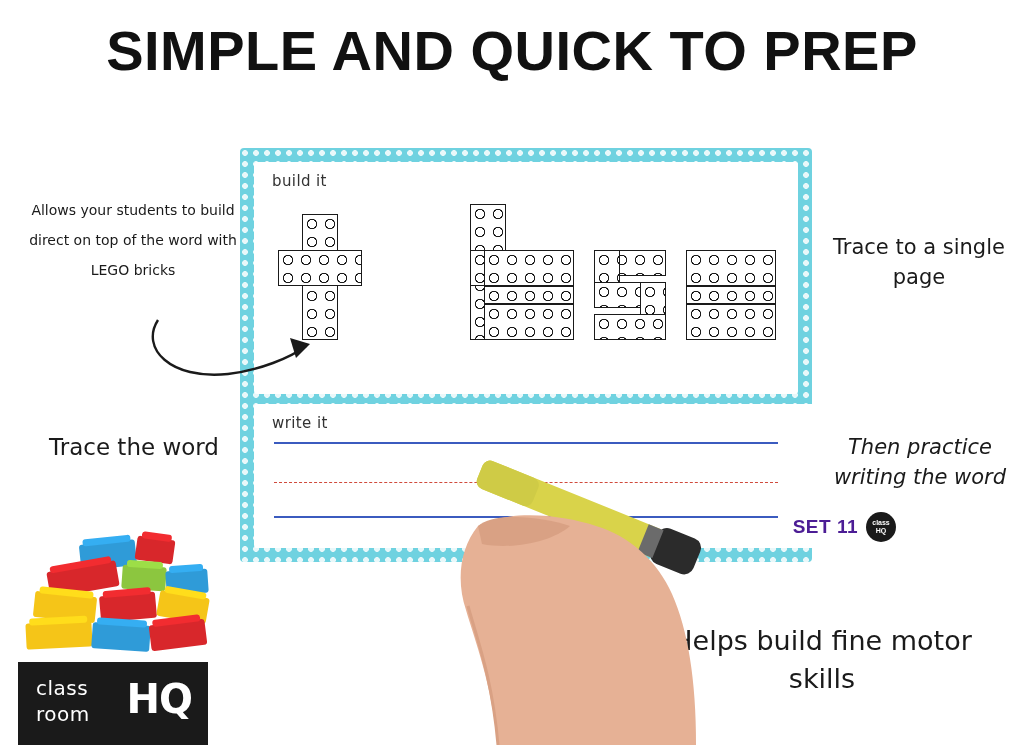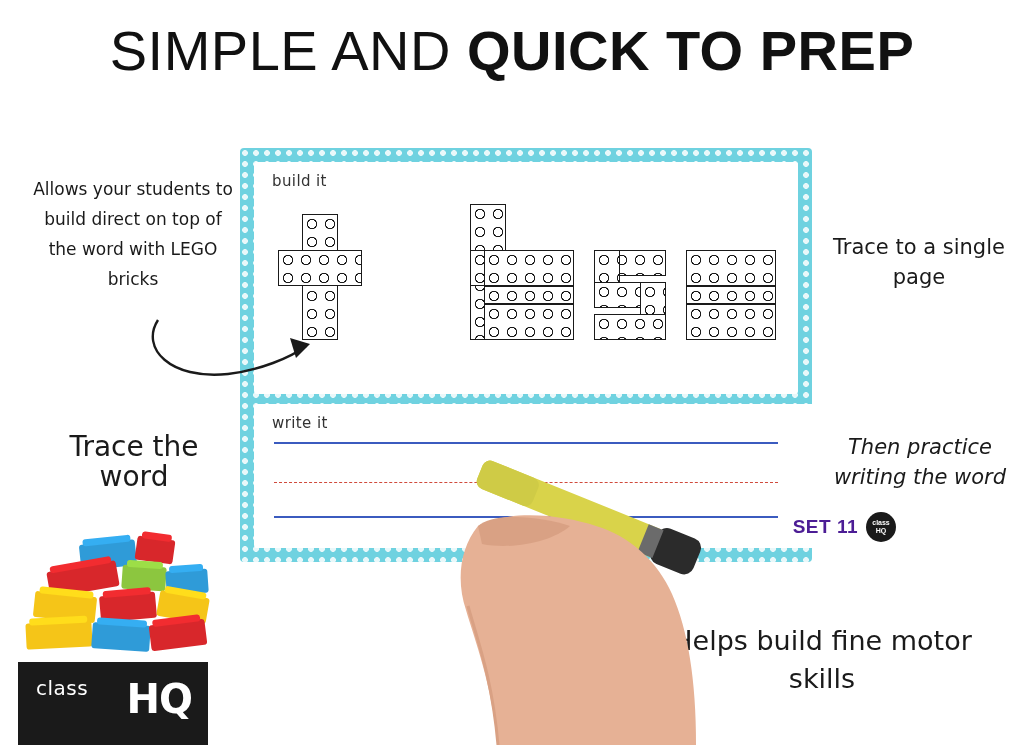--- a/index.html
+++ b/index.html
@@ -21,21 +21,21 @@
     position: absolute;
     top: 22px;
     left: 0;
     width: 1024px;
     text-align: center;
     font-size: 56px;
     letter-spacing: 0.5px;
     line-height: 1.05;
     white-space: nowrap;
   }
-  .headline .light { font-weight: 400; }
+  .headline .light { font-weight: 700; }
   .headline .bold  { font-weight: 700; text-align: right; }
 
   
   .worksheet {
     position: absolute;
     left: 240px;
     top: 148px;
     width: 572px;
     height: 414px;
     background: #6fd2e0;
@@ -155,37 +155,37 @@
 
   
   .note {
     position: absolute;
     text-align: center;
     font-family: "DejaVu Sans", sans-serif;
     color: #1a1a1a;
   }
   .note-build {
     left: 28px;
-    top: 174px;
+    top: 195px;
     width: 210px;
-    font-size: 17px;
+    font-size: 14px;
     line-height: 30px;
   }
   .note-prints {
     left: 826px;
     top: 232px;
     width: 186px;
     font-size: 21px;
     line-height: 30px;
   }
   .note-trace {
     left: 38px;
     top: 432px;
     width: 192px;
-    font-size: 28px;
+    font-size: 23px;
     line-height: 30px;
   }
   .note-practice {
     left: 824px;
     top: 432px;
     width: 192px;
     font-size: 21px;
     line-height: 30px;
     font-style: italic;
   }
@@ -365,14 +365,15 @@
 
   <path d="M58 96 C 40 118, 36 150, 46 180 C 56 214, 70 248, 78 315 L 276 315
            C 276 250, 268 200, 252 164 C 238 132, 210 106, 176 96
            C 146 86, 92 78, 58 96 Z" fill="#e6b195"></path>
   <path d="M58 96 C 74 82, 120 86, 150 96 C 132 112, 92 120, 62 114 Z" fill="#d9a184"></path>
   <path d="M78 315 C 72 246, 56 206, 48 176" fill="none" stroke="#d9a184" stroke-width="3"></path>
 </svg>
 
 <div class="logo">
   <div class="logo-line">class</div>
+  <div class="logo-line">room</div>
   <div class="logo-hq">HQ</div>
 </div>
 
 </body></html>

